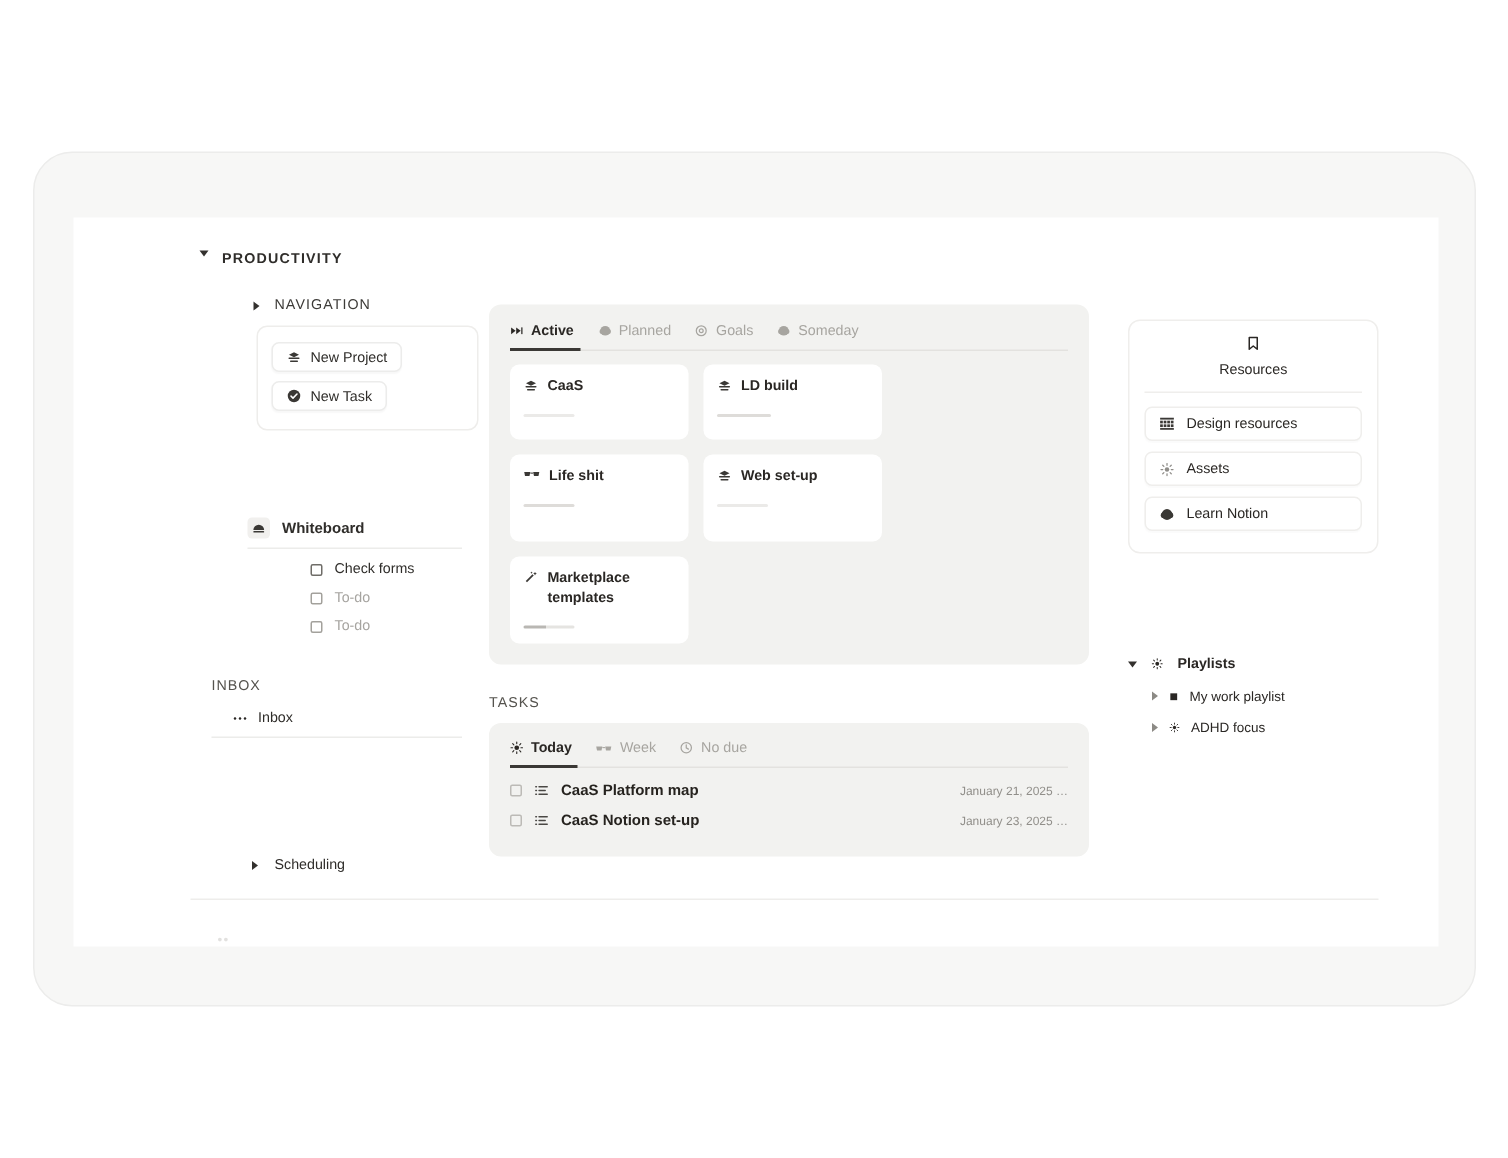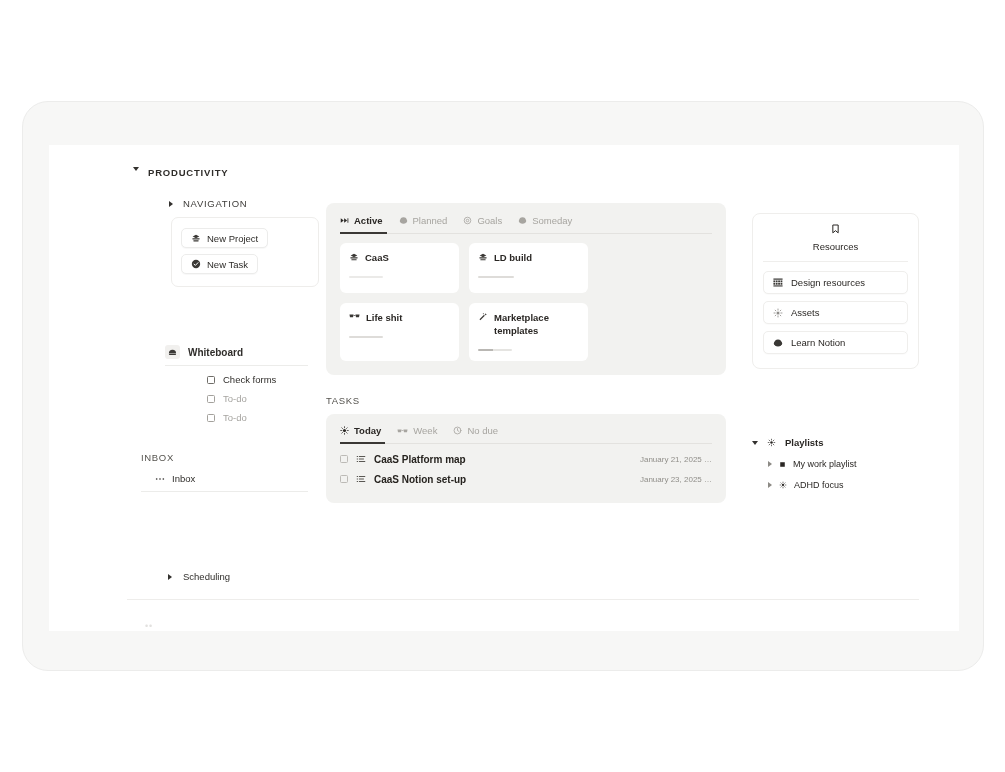--- a/index.html
+++ b/index.html
@@ -349,20 +349,33 @@
                   <path d="M0.6 2.2 h5.2 l-.7 3.4 h-3.8 Z"></path>
                     <path d="M8.2 2.2 h5.2 l-.7 3.4 h-3.8 Z"></path>
                     <rect x="5.8" y="2.8" width="2.4" height=".9"></rect>
                 </svg>
               </span>
               <span class="pcard-title">Life shit</span>
             </div>
             <div class="bar" style="width:34px; background:#dedcd9"></div>
           </div>
 
+          <div class="pcard tall">
+            <div class="pcard-head">
+              <span>
+                <svg width="10" height="10" viewBox="0 0 12 12" stroke="#3a3835" stroke-width="1.3" stroke-linecap="round" fill="none">
+                  <path d="M2 4.2 L6 2.2 L10 4.2 L6 6.2 Z" fill="#3a3835" stroke="none"></path>
+                  <path d="M2.2 7 H9.8"></path>
+                    <path d="M3.4 9.4 H8.6"></path>
+                </svg>
+              </span>
+              <span class="pcard-title">Web set-up</span>
+            </div>
+            <div class="bar" style="width:34px"></div>
+          </div>
 
           <div class="pcard tall">
             <div class="pcard-head">
               <span>
                 <svg width="10" height="10" viewBox="0 0 12 12" fill="#3a3835">
                   <path d="M2.2 9.8 L7.6 4.4 L8.6 5.4 L3.2 10.8 Z" transform="translate(-.4,-1)"></path>
                   <path d="M9.2 1.4 l.45 1.0 1.0 .45 -1.0 .45 -.45 1.0 -.45 -1.0 -1.0 -.45 1.0 -.45 Z"></path>
                   <path d="M6.4 1.2 l.3 .65 .65 .3 -.65 .3 -.3 .65 -.3 -.65 -.65 -.3 .65 -.3 Z"></path>
                 </svg>
               </span>

